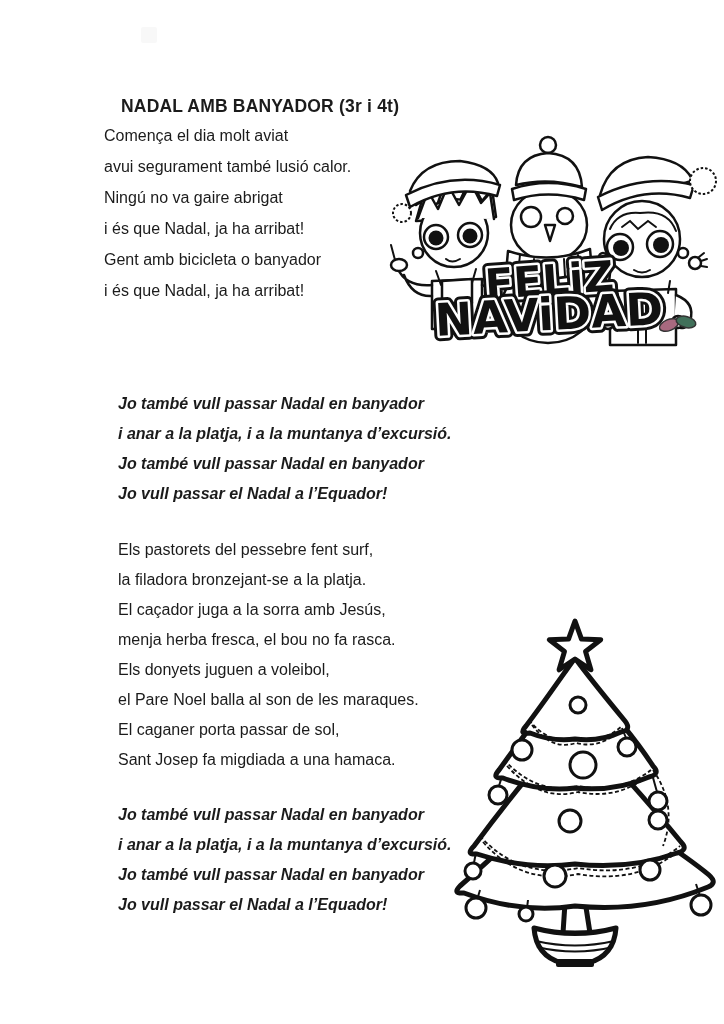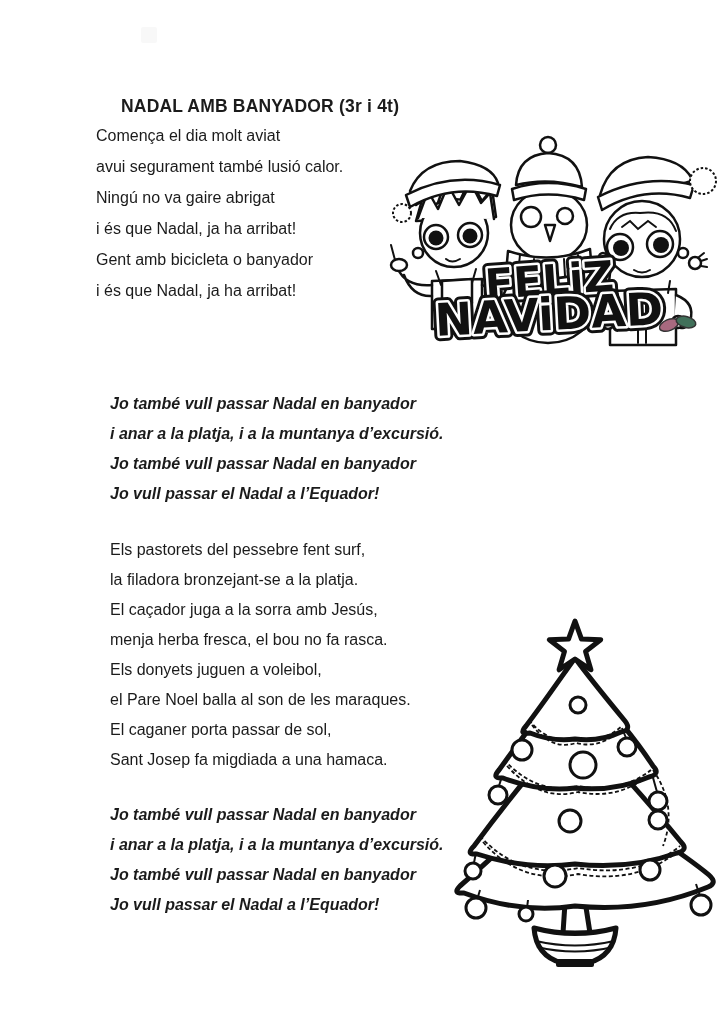--- a/index.html
+++ b/index.html
@@ -14,21 +14,21 @@
   .smudge{
     position:absolute;left:141px;top:27px;width:16px;height:16px;
     background:#f8f8f8;border-radius:2px;
   }
   .title{
     position:absolute;left:104px;top:84px;
     font-size:17.5px;font-weight:bold;letter-spacing:.2px;
     white-space:nowrap;
     margin-left:17px;
   }
-  .verse,.chorus{position:absolute;left:96px;}
+  .verse,.chorus{position:absolute;left:104px;}
   .verse .line,.chorus .line{
     font-size:16px;line-height:31px;white-space:nowrap;
   }
   .verse-1{top:120px;}
   .chorus-1{top:389px;}
   .verse-2{top:535px;}
   .verse-2 .line,.chorus .line{line-height:30px;margin-left:14px;}
   .chorus-2{top:800px;}
   .chorus .line{
     font-weight:bold;font-style:italic;

